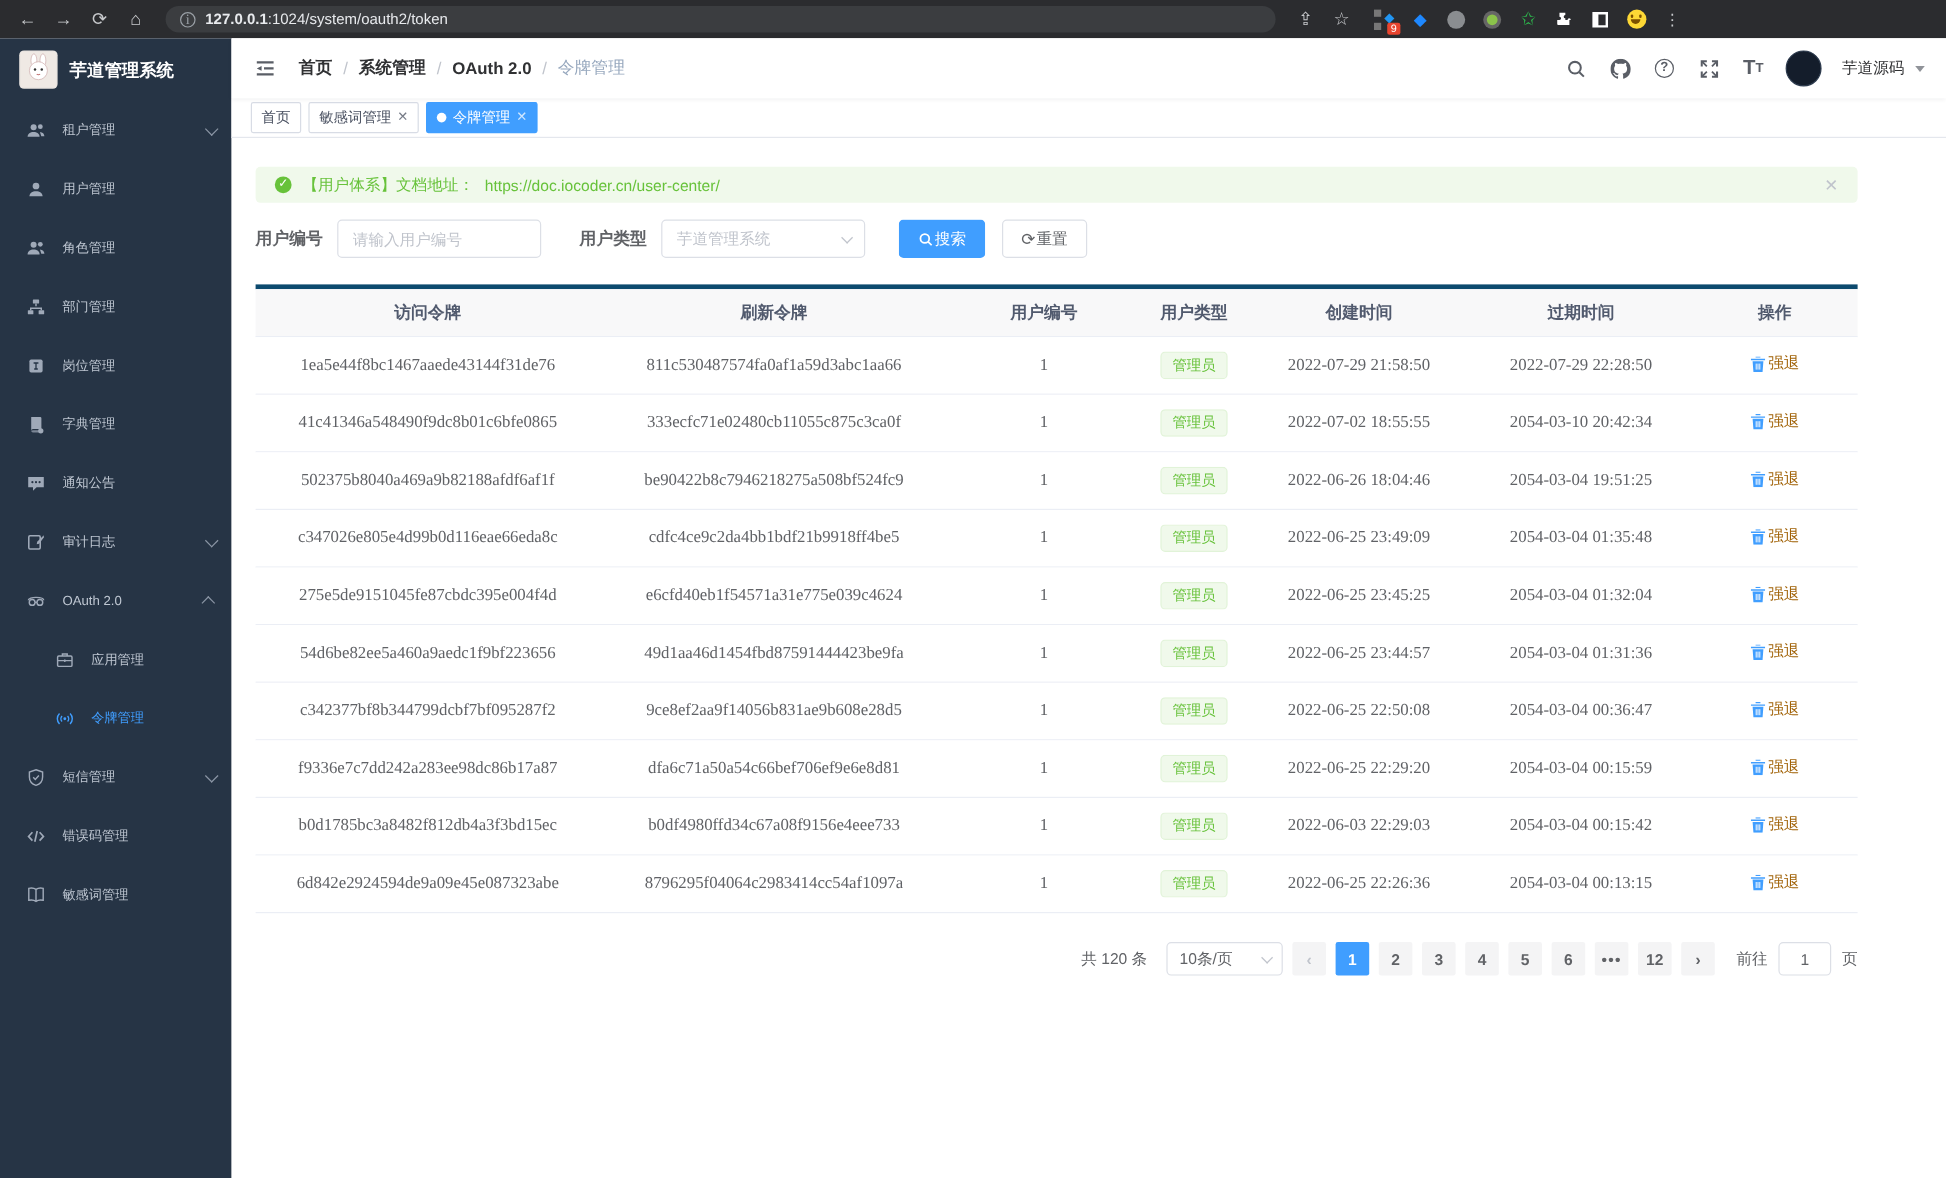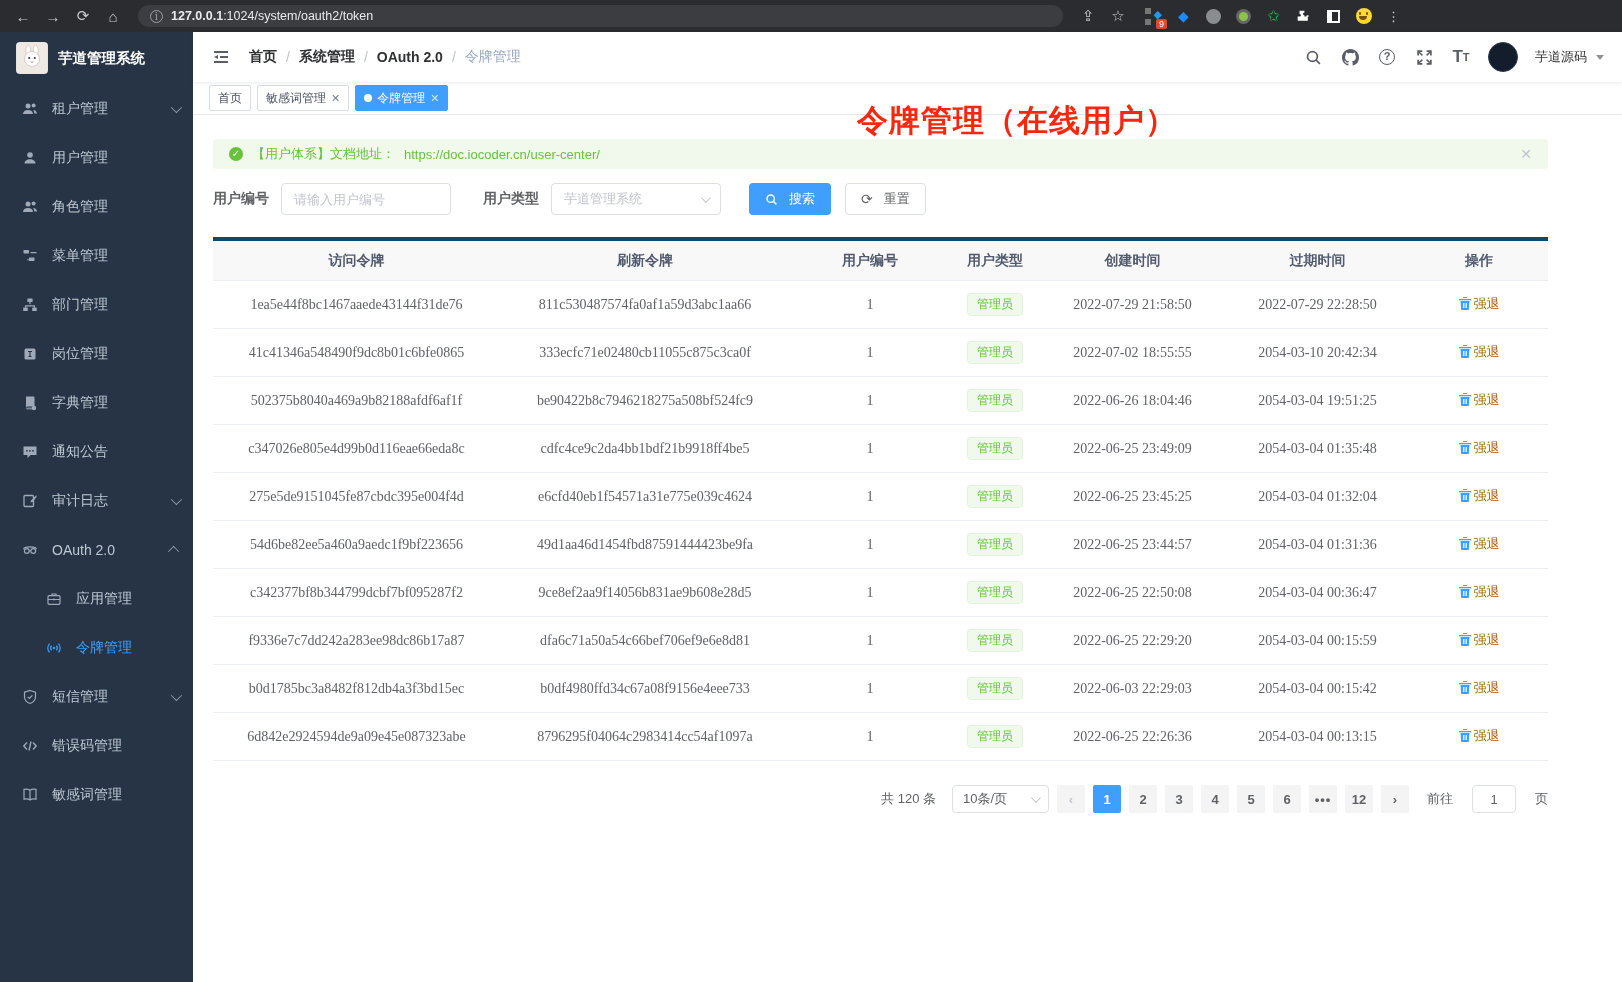--- a/index.html
+++ b/index.html
@@ -29,21 +29,21 @@
   .emoji:after{content:"";position:absolute;left:3.5px;top:8px;width:8px;height:4px;border-radius:0 0 8px 8px;background:#7a4f00;}
   .dots3{color:#c8cacd;font-size:13px;letter-spacing:0;}
 
   
   .app{display:flex;height:950px;}
   .sidebar{width:193px;background:#263445;display:flex;flex-direction:column;flex:none;}
   .logo-row{height:52px;display:flex;align-items:center;gap:10px;padding-left:16px;}
   .logo-img{width:32px;height:32px;border-radius:4px;background:#e9e4e0;display:flex;align-items:center;justify-content:center;overflow:hidden;}
   .app-title{color:#fff;font-size:14.5px;font-weight:700;}
   .menu{flex:none;}
-  .menu-item{height:49px;display:flex;align-items:center;padding:0 14px 0 22px;color:#bfc7d2;font-size:14px;cursor:pointer;}
+  .menu-item{height:49px;display:flex;align-items:center;padding:0 14px 0 22px;color:#bfc7d2;font-size:11px;cursor:pointer;}
   .menu-item .mi-icon{width:16px;height:16px;margin-right:14px;display:flex;align-items:center;justify-content:center;color:#9fa9b8;font-size:13px;flex:none;}
   .menu-item .mi-icon svg{width:16px;height:16px;}
   .menu-item .mi-label{flex:1;}
   .menu-item.sub{padding-left:46px;}
   .menu-item.active{color:#409eff;}
   .menu-item.active .mi-icon{color:#409eff;}
   .mi-arrow{width:8px;height:8px;border-right:1.5px solid #8b96a5;border-bottom:1.5px solid #8b96a5;transform:rotate(45deg) translateY(-2px);}
   .mi-arrow.up{transform:rotate(-135deg) translateY(-2px);}
   .sidebar-bottom{flex:1;background:#2f4055;padding-top:4px;}
   .sidebar-bottom .menu-item{height:55px;}
@@ -80,21 +80,21 @@
   .alert-text{font-size:13px;color:#67c23a;}
   .alert-link{font-size:13px;color:#67c23a;text-decoration:none;cursor:pointer;}
   .alert .aclose{margin-left:auto;color:#c0c4cc;font-size:14px;cursor:pointer;}
 
   .filter{display:flex;align-items:center;margin-bottom:22px;}
   .flabel{font-size:14px;font-weight:700;color:#606266;margin-right:12px;}
   .finput{width:170px;height:32px;border:1px solid #dcdfe6;border-radius:4px;padding:0 12px;font-size:13px;color:#606266;outline:none;margin-right:32px;font-family:inherit;}
   .finput::placeholder{color:#c0c4cc;}
   .fselect{width:170px;height:32px;border:1px solid #dcdfe6;border-radius:4px;padding:0 12px;font-size:13px;color:#c0c4cc;display:flex;align-items:center;justify-content:space-between;margin-right:28px;cursor:pointer;}
   .sel-arrow{width:7px;height:7px;border-right:1.3px solid #c0c4cc;border-bottom:1.3px solid #c0c4cc;transform:rotate(45deg) translateY(-2px);}
-  .btn{height:32px;border-radius:4px;font-size:13px;display:inline-flex;align-items:center;gap:11px;padding:0 15px;cursor:pointer;border:1px solid transparent;font-family:inherit;}
+  .btn{height:32px;border-radius:4px;font-size:13px;display:inline-flex;align-items:center;gap:1px;padding:0 15px;cursor:pointer;border:1px solid transparent;font-family:inherit;}
   .btn-primary{background:#409eff;color:#fff;}
   .btn-plain{background:#fff;color:#606266;border-color:#dcdfe6;margin-left:14px;}
   .btn svg{width:13px;height:13px;}
 
   
   .table{width:1335px;border-top:4px solid #0c4a6e;font-family:Liberation Serif, serif;}
   .tr{display:flex;border-bottom:1px solid #ebeef5;align-items:center;}
   .thead{background:#f8f8f9;height:40px;}
   .thead .th{font-size:14px;color:#515a6e;font-weight:700;}
   .tbody .tr{height:48px;background:#fff;}
@@ -104,21 +104,21 @@
   .force{color:#a16207;font-size:13px;display:inline-flex;align-items:center;gap:3px;cursor:pointer;text-decoration:none;}
   .force svg{width:12px;height:13px;}
 
   
   .pager{width:1335px;display:flex;align-items:center;justify-content:flex-end;margin-top:24px;gap:8px;font-size:13px;color:#606266;}
   .pg-total{margin-right:8px;}
   .pg-size{width:97px;height:28px;border:1px solid #dcdfe6;border-radius:4px;display:flex;align-items:center;justify-content:space-between;padding:0 10px;color:#606266;cursor:pointer;}
   .pg-btn{min-width:28px;height:28px;background:#f4f4f5;border-radius:2px;display:flex;align-items:center;justify-content:center;font-weight:600;color:#606266;cursor:pointer;padding:0 4px;}
   .pg-btn.active{background:#409eff;color:#fff;}
   .pg-btn.disabled{color:#c0c4cc;cursor:default;}
-  .pg-goto{display:flex;align-items:center;gap:19px;margin-left:10px;}
+  .pg-goto{display:flex;align-items:center;gap:9px;margin-left:10px;}
   .pg-input{width:44px;height:28px;border:1px solid #dcdfe6;border-radius:4px;text-align:center;font-size:13px;color:#606266;outline:none;font-family:inherit;}
 </style>
 </head>
 <body>
 
 <div class="browser">
   <span class="bnav">←</span>
   <span class="bnav">→</span>
   <span class="bnav">⟳</span>
   <span class="bnav">⌂</span>
@@ -208,31 +208,20 @@
               <circle cx="11.6" cy="4.6" r="2"></circle>
               <path d="M11.3 8.9c2.2.2 3.7 1.6 3.7 3.6h-2.6z"></path>
             </svg>
           </span>
     <span class="mi-label">角色管理</span>
 
   </div>
         <div class="menu-item">
     <span class="mi-icon">
             <svg viewBox="0 0 16 16" fill="currentColor">
-              <rect x="1.5" y="2" width="5.5" height="3.4" rx=".6"></rect>
-              <rect x="7" y="9.5" width="5.5" height="3.4" rx=".6"></rect>
-              <path d="M8.5 4h6v1.2h-6zM14 11.2h-1M4 5.4h1.2v6.8h2.3v-1H5.2V5.4z"></path>
-            </svg>
-          </span>
-    <span class="mi-label">菜单管理</span>
-
-  </div>
-        <div class="menu-item">
-    <span class="mi-icon">
-            <svg viewBox="0 0 16 16" fill="currentColor">
               <rect x="5.4" y="1.5" width="5.2" height="3.4" rx=".5"></rect>
               <rect x="1.2" y="10.5" width="4.6" height="3.4" rx=".5"></rect>
               <rect x="10.2" y="10.5" width="4.6" height="3.4" rx=".5"></rect>
               <path d="M7.4 4.9h1.2v2.3h-1.2z"></path>
               <path d="M3 8.3h10v2.2h-1.2V9.4H4.2v1.1H3z"></path>
             </svg>
           </span>
     <span class="mi-label">部门管理</span>
 
   </div>
@@ -335,21 +324,20 @@
               <path d="M8 3.2C6.5 2.1 4 1.9 2 2.3v9.9c2-.4 4.5-.2 6 .9 1.5-1.1 4-1.3 6-.9V2.3c-2-.4-4.5-.2-6 .9zM8 3.2v9.9"></path>
             </svg>
           </span>
     <span class="mi-label">敏感词管理</span>
 
   </div>
       </nav>
   </aside>
 
   <div class="main-col">
-    <div class="annotation" style="color: rgb(247, 39, 14);">令牌管理（在线用户）</div>
 
     <header class="navbar">
       <span class="hamburger">
         <svg viewBox="0 0 20 20" width="20" height="20">
             <path fill="#5a5e66" d="M3 4h14v2H3zM9 9h8v2H9zM3 14h14v2H3zM7 8l-4 2 4 2z"></path>
           </svg>
       </span>
       <nav class="breadcrumb">
           <span class="bc-item">首页</span>
           <span class="bc-sep">/</span>

